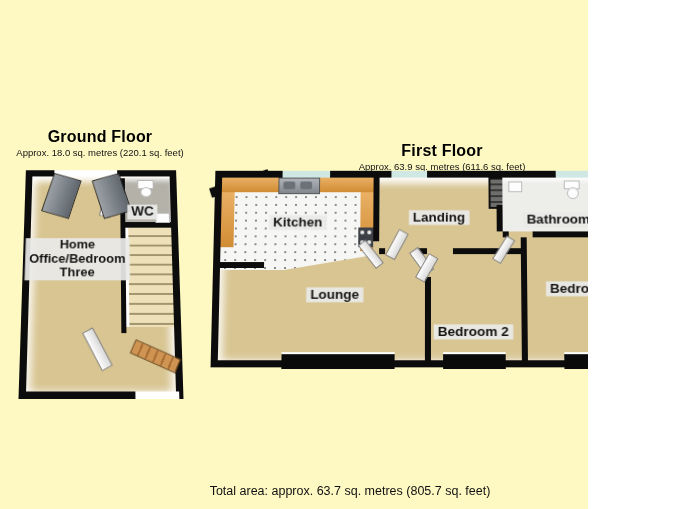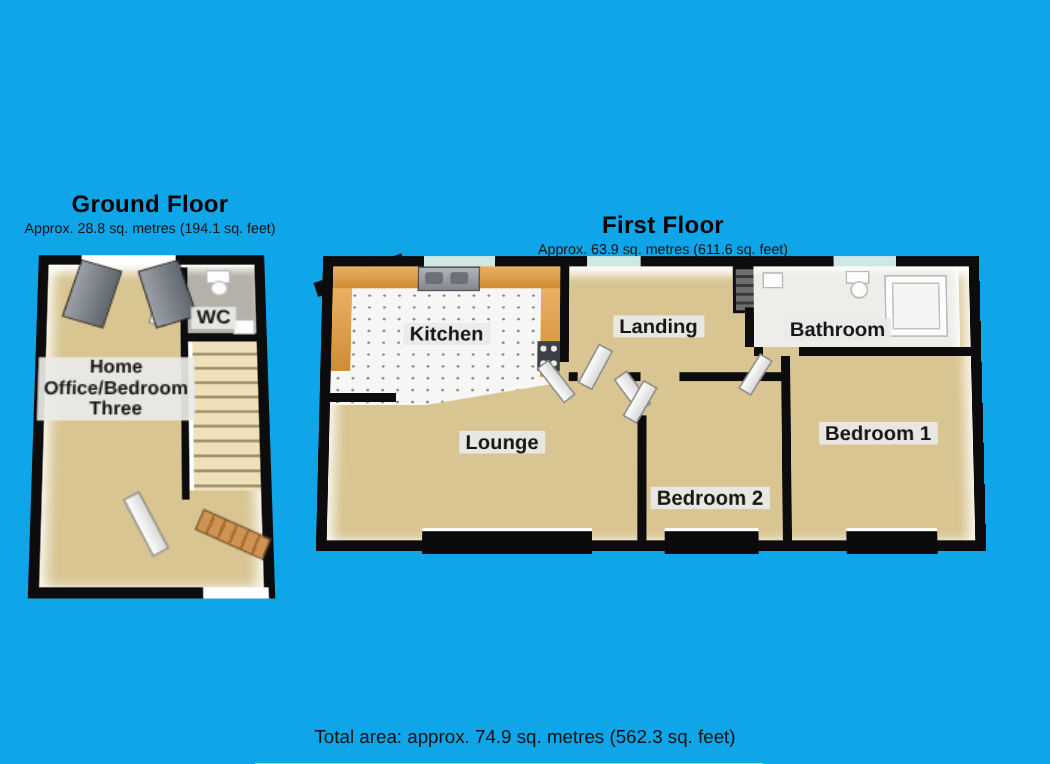--- a/index.html
+++ b/index.html
@@ -1,17 +1,17 @@
 <!DOCTYPE html>
 <html><head>
 <meta charset="utf-8">
 <style>
   html,body { margin:0; padding:0; background:#fff; }
   .canvas {
-    position:relative; width:700px; height:509px; background:#0ea5e9;
+    position:relative; width:588px; height:509px; background:#fef9c3;
     font-family:"Liberation Sans", sans-serif; overflow:hidden;
   }
   .floor-header { position:absolute; text-align:center; }
   .floor-title { font-weight:bold; font-size:16px; color:#000; letter-spacing:.2px; }
   .floor-subtitle { font-size:9.5px; color:#111; margin-top:1px; }
   .footer-note { position:absolute; left:0; width:700px; top:484px; text-align:center;
                  font-size:12.5px; color:#111; }
 
   
   .plan { position:absolute; background:#0c0c0c; }
@@ -46,21 +46,21 @@
   .counter { position:absolute; background:linear-gradient(180deg,#eab065,#d08c33); z-index:6; }
   .fixture { position:absolute; background:#fdfdfd; border:1px solid #b9b9b9; z-index:7; }
 </style>
 </head>
 <body>
 
 <div class="canvas">
 
   <div class="floor-header" style="left:0; top:128; left:0px; top:128px; width:200px;">
     <div class="floor-title">Ground Floor</div>
-    <div class="floor-subtitle">Approx. 28.8 sq. metres (194.1 sq. feet)</div>
+    <div class="floor-subtitle">Approx. 18.0 sq. metres (220.1 sq. feet)</div>
   </div>
 
   <div class="plan" style="left:22px; top:162px; width:158px; height:234px;
        transform:perspective(430px) rotateX(10deg); transform-origin:50% 55%;">
 
     <div class="room tan" style="left:7px; top:7px; width:144px; height:220px;"></div>
 
     <div class="rlabel multiline" style="left:55px; top:96px; font-size:13px;">Home
 Office/Bedroom
 Three</div>
@@ -180,14 +180,14 @@
 
     <div class="window-top" style="left:66px; width:48px;"></div>
     <div class="window-top" style="left:176px; width:36px;"></div>
     <div class="window-top" style="left:342px; width:42px;"></div>
 
     <div class="window-bottom" style="left:70px; top:183px; width:112px;"></div>
     <div class="window-bottom" style="left:230px; top:183px; width:62px;"></div>
     <div class="window-bottom" style="left:350px; top:183px; width:60px;"></div>
   </div>
 
-  <div class="footer-note">Total area: approx. 74.9 sq. metres (562.3 sq. feet)</div>
+  <div class="footer-note">Total area: approx. 63.7 sq. metres (805.7 sq. feet)</div>
 </div>
 
 </body></html>

